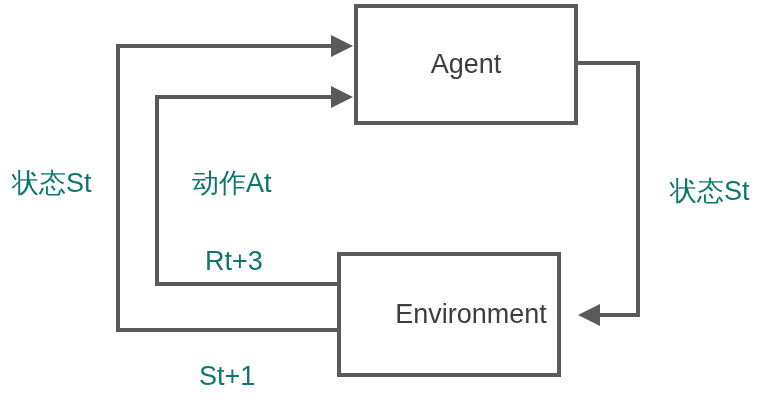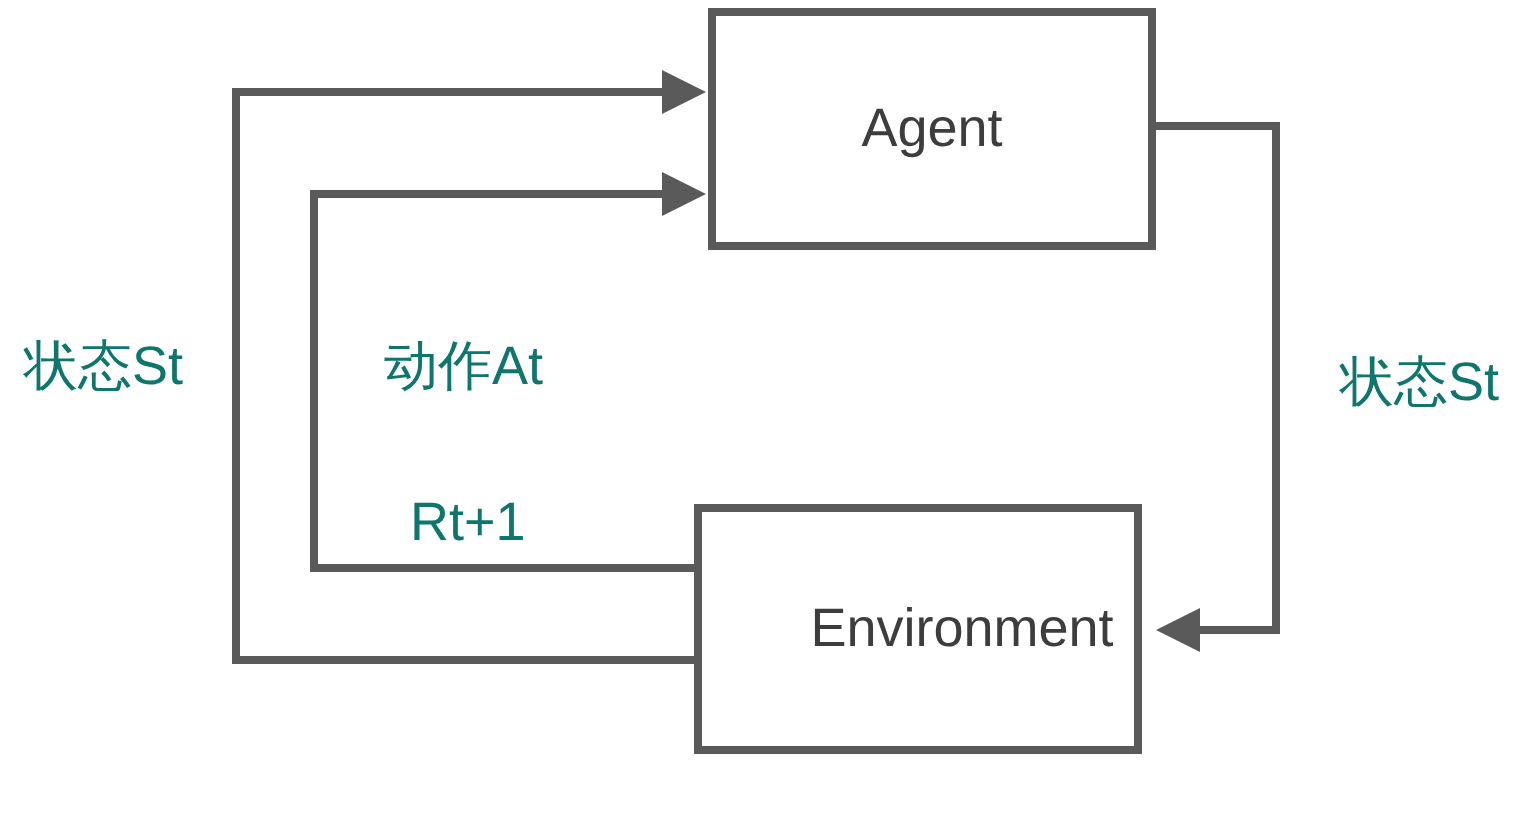--- a/index.html
+++ b/index.html
@@ -22,21 +22,21 @@
     background: #ffffff;
     display: flex;
     align-items: center;
     justify-content: center;
     font-size: 27px;
     color: #3d3d3d;
     z-index: 2;
     text-align: center;
   }
   .node-agent { left: 354px; top: 4px; width: 224px; height: 121px; }
-  .node-environment { left: 347px; top: 252px; width: 224px; height: 125px; padding-left: 44px; }
+  .node-environment { left: 337px; top: 252px; width: 224px; height: 125px; padding-left: 44px; }
 
   .seg {
     position: absolute;
     background: #5a5a5a;
     z-index: 1;
   }
   
   .seg-state-v { left: 116px; top: 44px; width: 4px; height: 288px; }
   .seg-state-top { left: 116px; top: 44px; width: 216px; height: 4px; }
   .seg-state-bottom { left: 116px; top: 328px; width: 238px; height: 4px; }
@@ -109,16 +109,17 @@
   <div class="seg seg-action-v"></div>
   <div class="seg seg-action-bottom"></div>
   <div class="arrow arrow-left arrow-action-into-env"></div>
 
   <div class="edge-label label-state">状态St</div>
 
   <div class="edge-label label-reward">动作At</div>
 
   <div class="edge-label label-action">状态St</div>
 
-  <div class="edge-label label-reward-next">Rt+1</div>
+  <div class="edge-label label-reward-next">Rt+3</div>
 
+  <div class="edge-label label-state-next">St+1</div>
 
 </div>
 
 </body></html>

